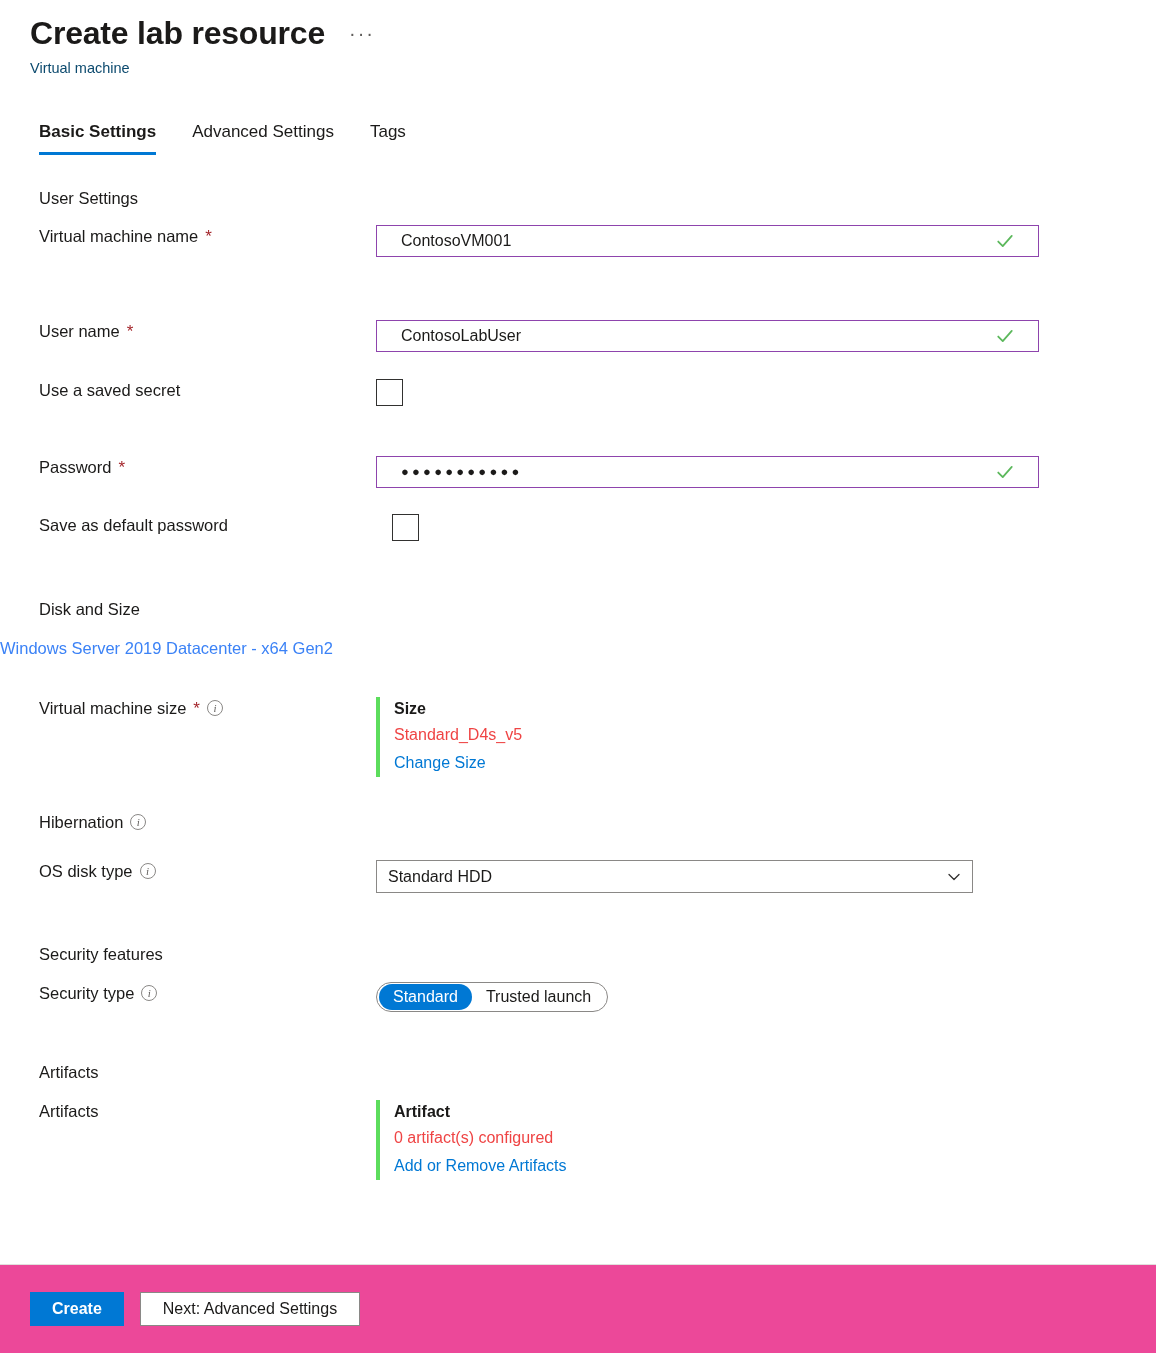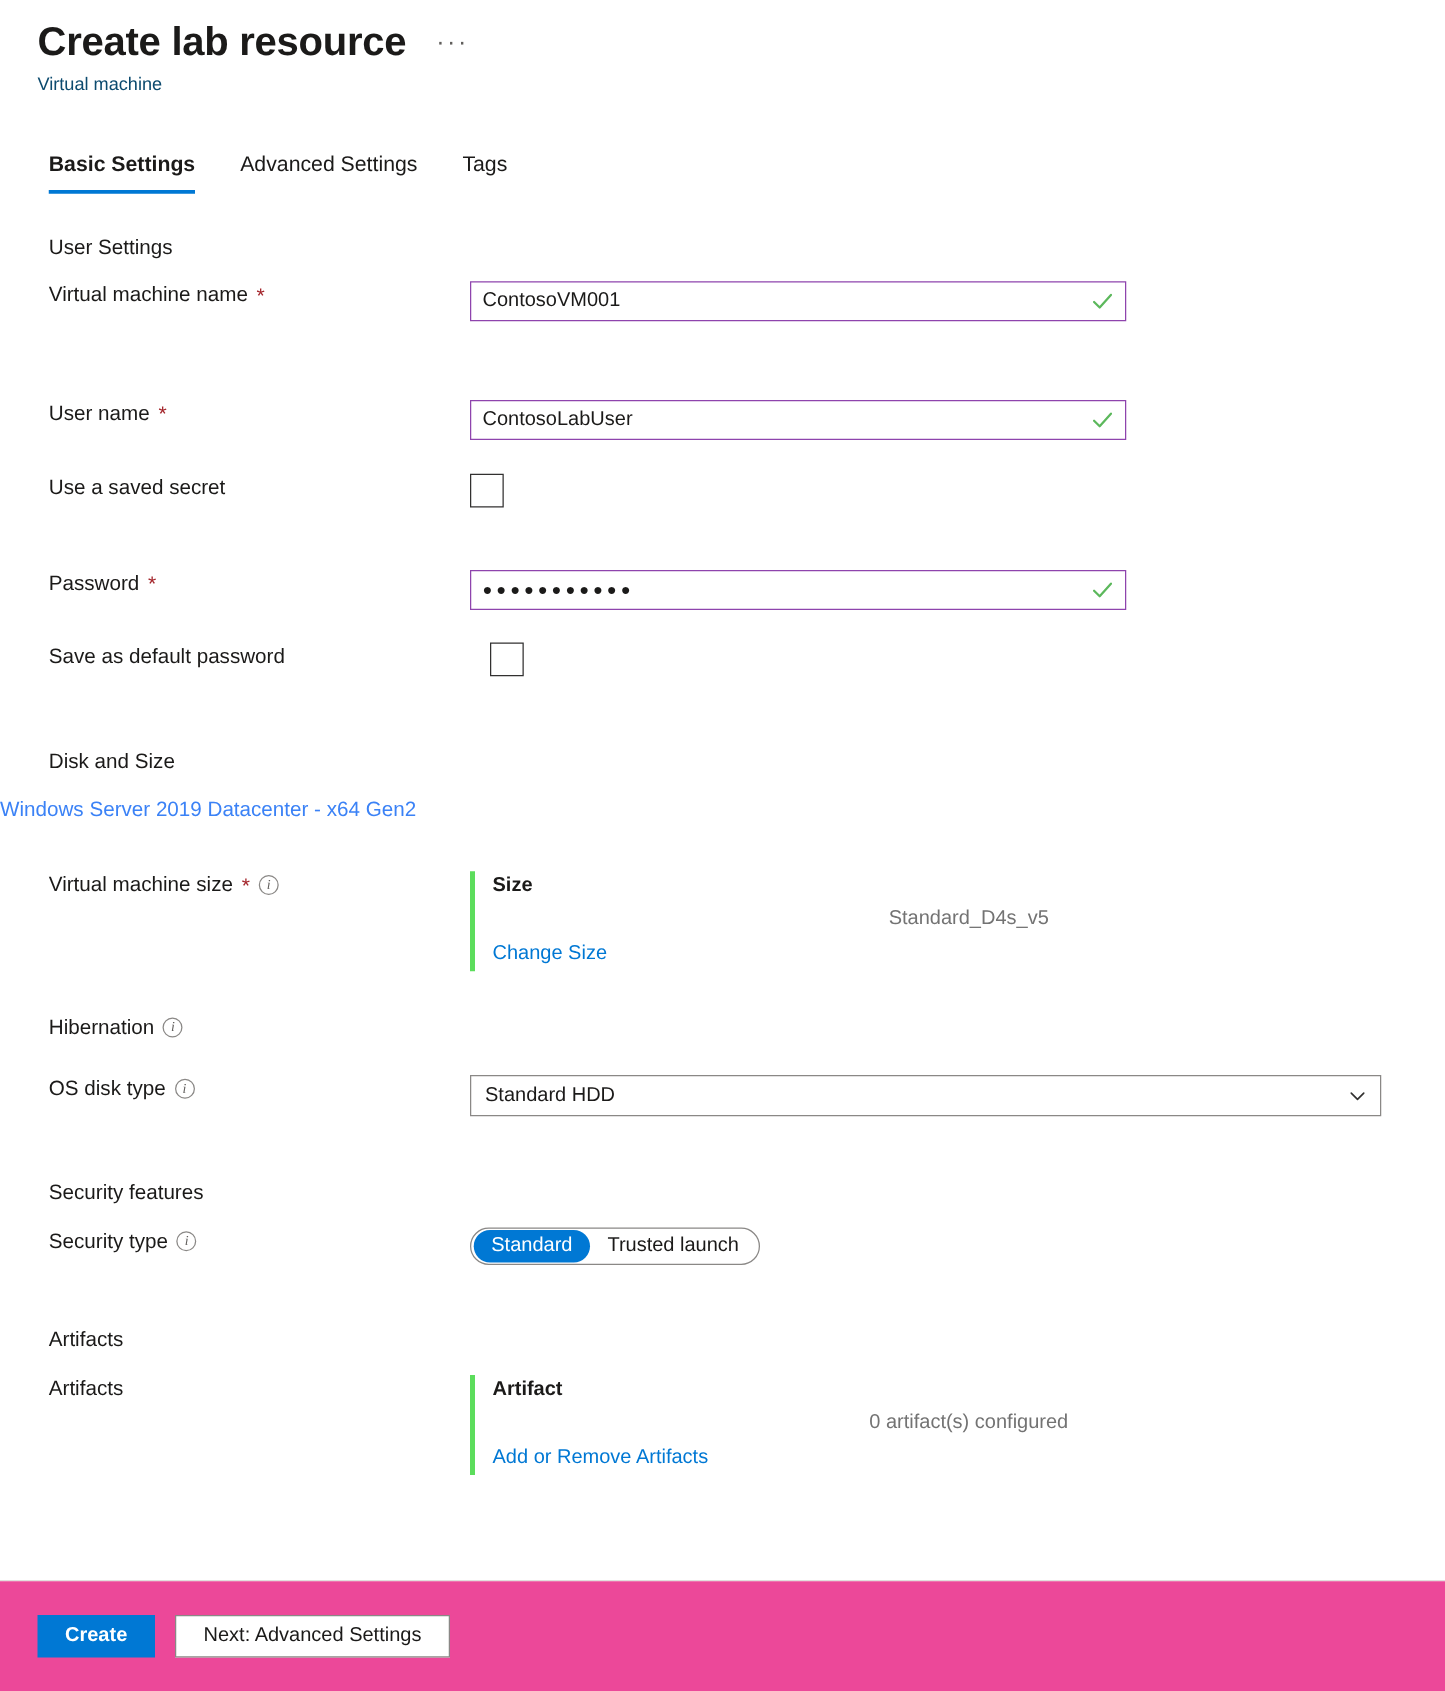--- a/index.html
+++ b/index.html
@@ -64,23 +64,23 @@
     border: 1px solid #8a8886; border-radius: 50%;
     align-items: center; justify-content: center;
     font-size: 11px; color: #605e5c; font-style: italic;
     font-family: "Liberation Serif", serif; line-height: 1;
     cursor: pointer;
   }
   .row-control { flex: 1; }
 
   
   .text-input {
-    width: 525px; height: 32px; border: 1px solid #8a2be2;
+    width: 663px; height: 32px; border: 1px solid #8a2be2;
     border-color: #8e44ad; display: flex; align-items: center;
-    padding: 0 9px; background: #fff; position: relative;
+    padding: 0 24px; background: #fff; position: relative;
   }
   .text-input .val {
     font-size: 16px; color: #1b1a19; line-height: 20px; flex: 1;
     white-space: nowrap; overflow: hidden;
   }
   .text-input .dots {
     font-size: 13px; color: #1b1a19; letter-spacing: 3.2px;
     line-height: 20px; flex: 1;
   }
   .check-mark { width: 18px; height: 18px; flex: 0 0 18px; }
@@ -91,42 +91,42 @@
   }
 
   .static-text { font-size: 16.5px; color: #3b82f6; line-height: 22px; }
 
   
   .accent-box { border-left: 4px solid #5cdd5c; padding-left: 14px; }
   .accent-box .ab-title {
     font-size: 16px; font-weight: 700; color: #1b1a19; line-height: 24px;
   }
   .accent-box .ab-sub {
-    font-size: 16px; color: #737373; line-height: 28px; text-align: center;
+    font-size: 16px; color: #ef4444; line-height: 28px;
   }
   .accent-box .ab-link {
     font-size: 16px; color: #0078d4; line-height: 28px; cursor: pointer;
   }
 
   
   .pill {
     display: inline-flex; align-items: center;
     border: 1px solid #8a8886; border-radius: 999px;
     height: 30px; padding: 2px; background: #fff;
   }
   .pill-opt {
     font-size: 16px; line-height: 24px; padding: 1px 14px;
     border-radius: 999px; color: #1b1a19; cursor: pointer;
     white-space: nowrap;
   }
   .pill-opt.sel { background: #0078d4; color: #ffffff; }
 
   
   .dropdown {
-    width: 729px; height: 33px; border: 1px solid #8a8886;
+    width: 597px; height: 33px; border: 1px solid #8a8886;
     background: #fff; display: flex; align-items: center;
     padding: 0 10px 0 11px; cursor: pointer;
   }
   .dropdown .dd-val { flex: 1; font-size: 16px; color: #1b1a19; }
   .chev { width: 16px; height: 16px; flex: 0 0 16px; }
 
   
   .footer-div {
     position: absolute; left: 0; right: 0; top: 1264px;
     height: 1px; background: #e1dfdd;

